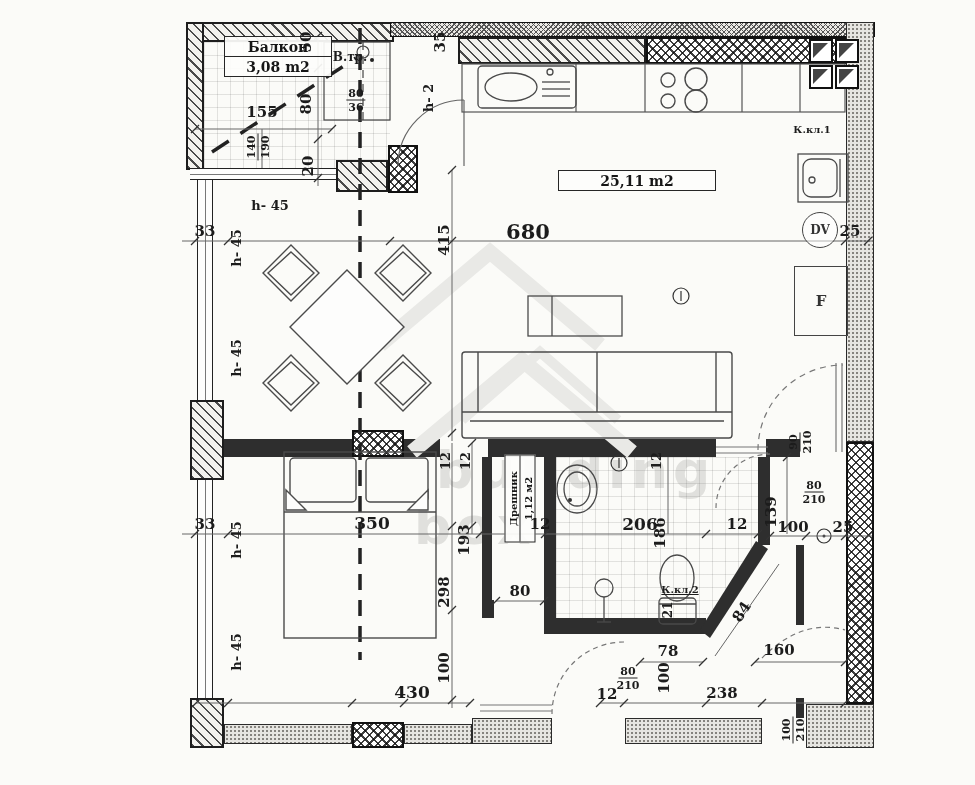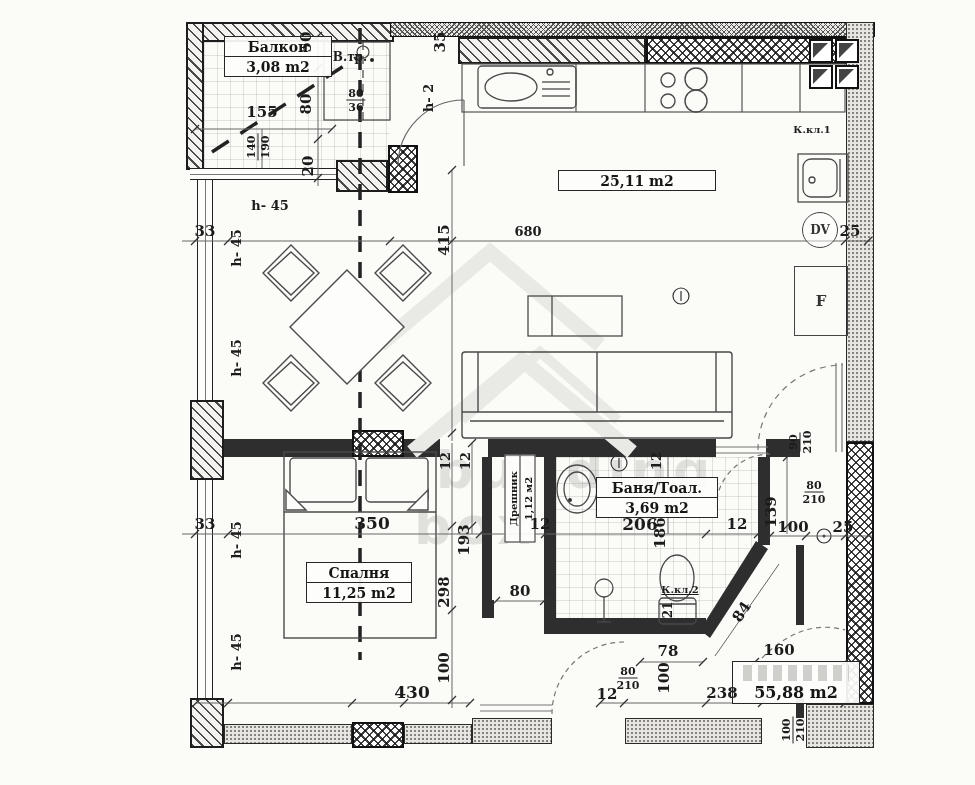--- a/index.html
+++ b/index.html
@@ -275,35 +275,23 @@
       M191,133 l8,-8 M328,133 l8,-8"></path>
   </svg>
 
   <div class="roombox" style="left:224px;top:36px;width:106px;">
     <div class="r1">Балкон</div>
     <div class="r2">3,08 m2</div>
   </div>
   <div class="roombox" style="left:558px;top:170px;width:156px;">
     <div class="r2">25,11 m2</div>
   </div>
-  <div class="roombox" style="left:306px;top:562px;width:104px;">
-    <div class="r1">Спалня</div>
-    <div class="r2">11,25 m2</div>
-  </div>
-  <div class="roombox" style="left:596px;top:477px;width:120px;">
-    <div class="r1">Баня/Тоал.</div>
-    <div class="r2">3,69 m2</div>
-  </div>
   <div class="roombox rotated" style="left:476px;top:483px;width:86px;">
     <div class="r1">Дрешник</div>
     <div class="r2">1,12 м2</div>
-  </div>
-  <div class="roombox" style="left:732px;top:661px;width:126px;">
-    <div class="faint"></div>
-    <div class="r2" style="font-size:16px;">55,88 m2</div>
   </div>
 
   <div class="dvcircle" style="left:802px;top:212px;width:36px;height:36px;">
     <span>DV</span>
   </div>
   <div class="fbox" style="left:794px;top:266px;width:54px;height:70px;">
     <span>F</span>
   </div>
 
   <div class="dim sm" style="left:350px;top:57px;font-size:12px;">В.тр.</div>
@@ -324,21 +312,21 @@
   <div class="dim rot" style="left:306px;top:42px;">50</div>
   <div class="dim rot" style="left:306px;top:104px;">80</div>
   <div class="dim rot" style="left:308px;top:166px;">20</div>
   <div class="frac" style="left:356px;top:100px;">
     <span>80</span>
     <span>36</span>
   </div>
   <div class="dim rot" style="left:440px;top:42px;">35</div>
 
   <div class="dim" style="left:205px;top:231px;">33</div>
-  <div class="dim" style="left:528px;top:231px;font-size:13px;">680</div>
+  <div class="dim" style="left:528px;top:231px;font-size:21px;">680</div>
   <div class="dim" style="left:850px;top:231px;">25</div>
   <div class="dim rot" style="left:444px;top:240px;">415</div>
 
   <div class="dim" style="left:205px;top:524px;">33</div>
   <div class="dim" style="left:372px;top:523px;font-size:17px;">350</div>
   <div class="dim sm rot" style="left:445px;top:461px;font-size:13px;">12</div>
   <div class="dim sm rot" style="left:465px;top:461px;font-size:13px;">12</div>
   <div class="dim rot" style="left:444px;top:592px;">298</div>
   <div class="dim rot" style="left:464px;top:540px;">193</div>
   <div class="dim" style="left:540px;top:524px;">12</div>

